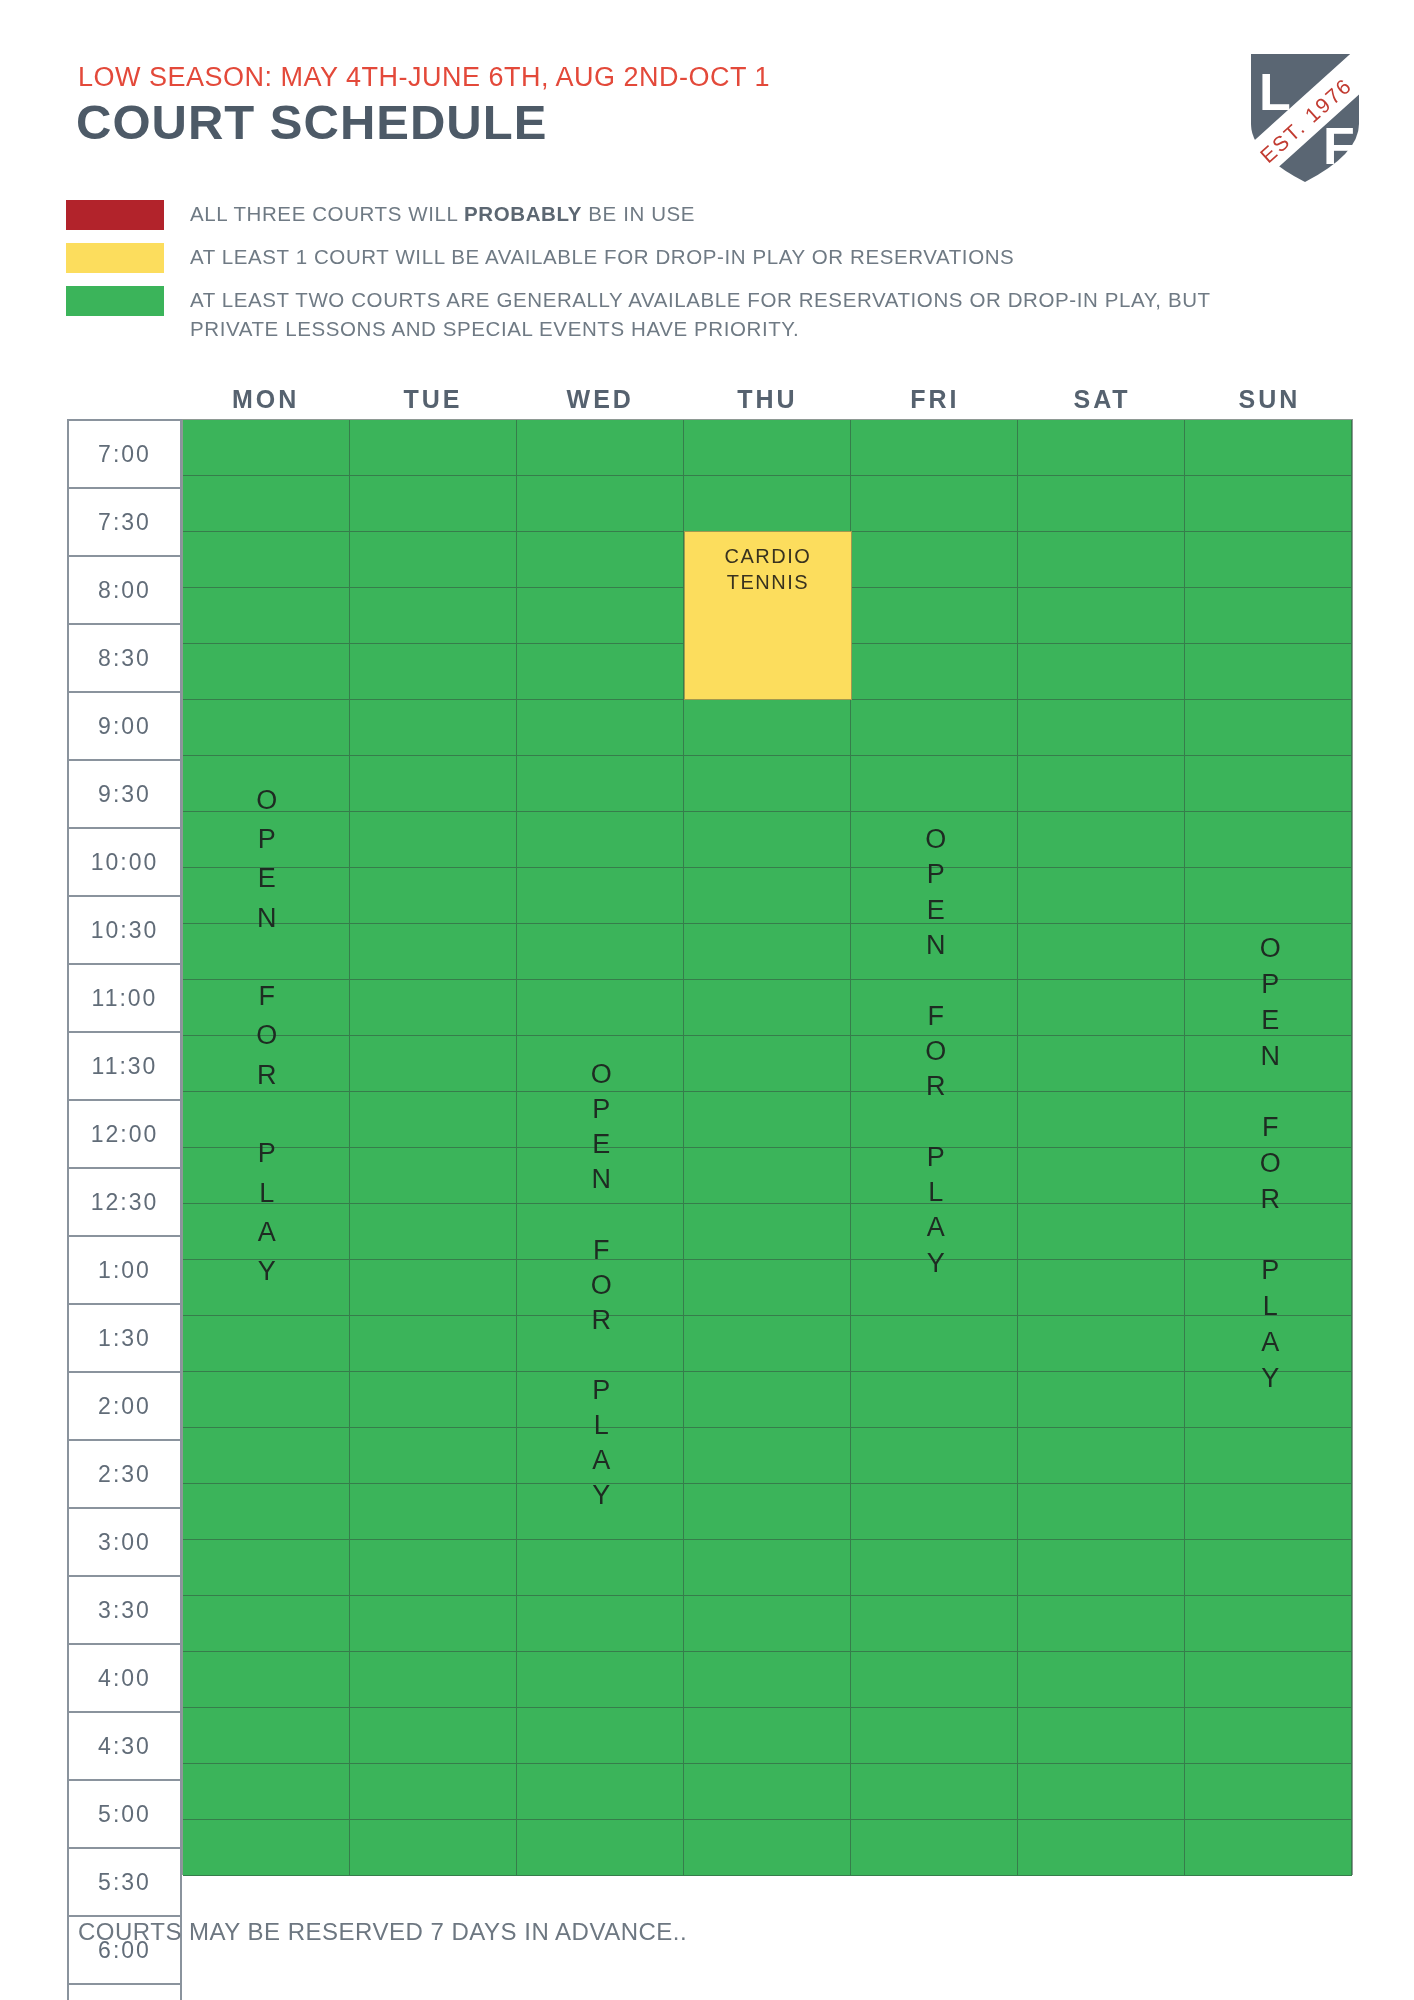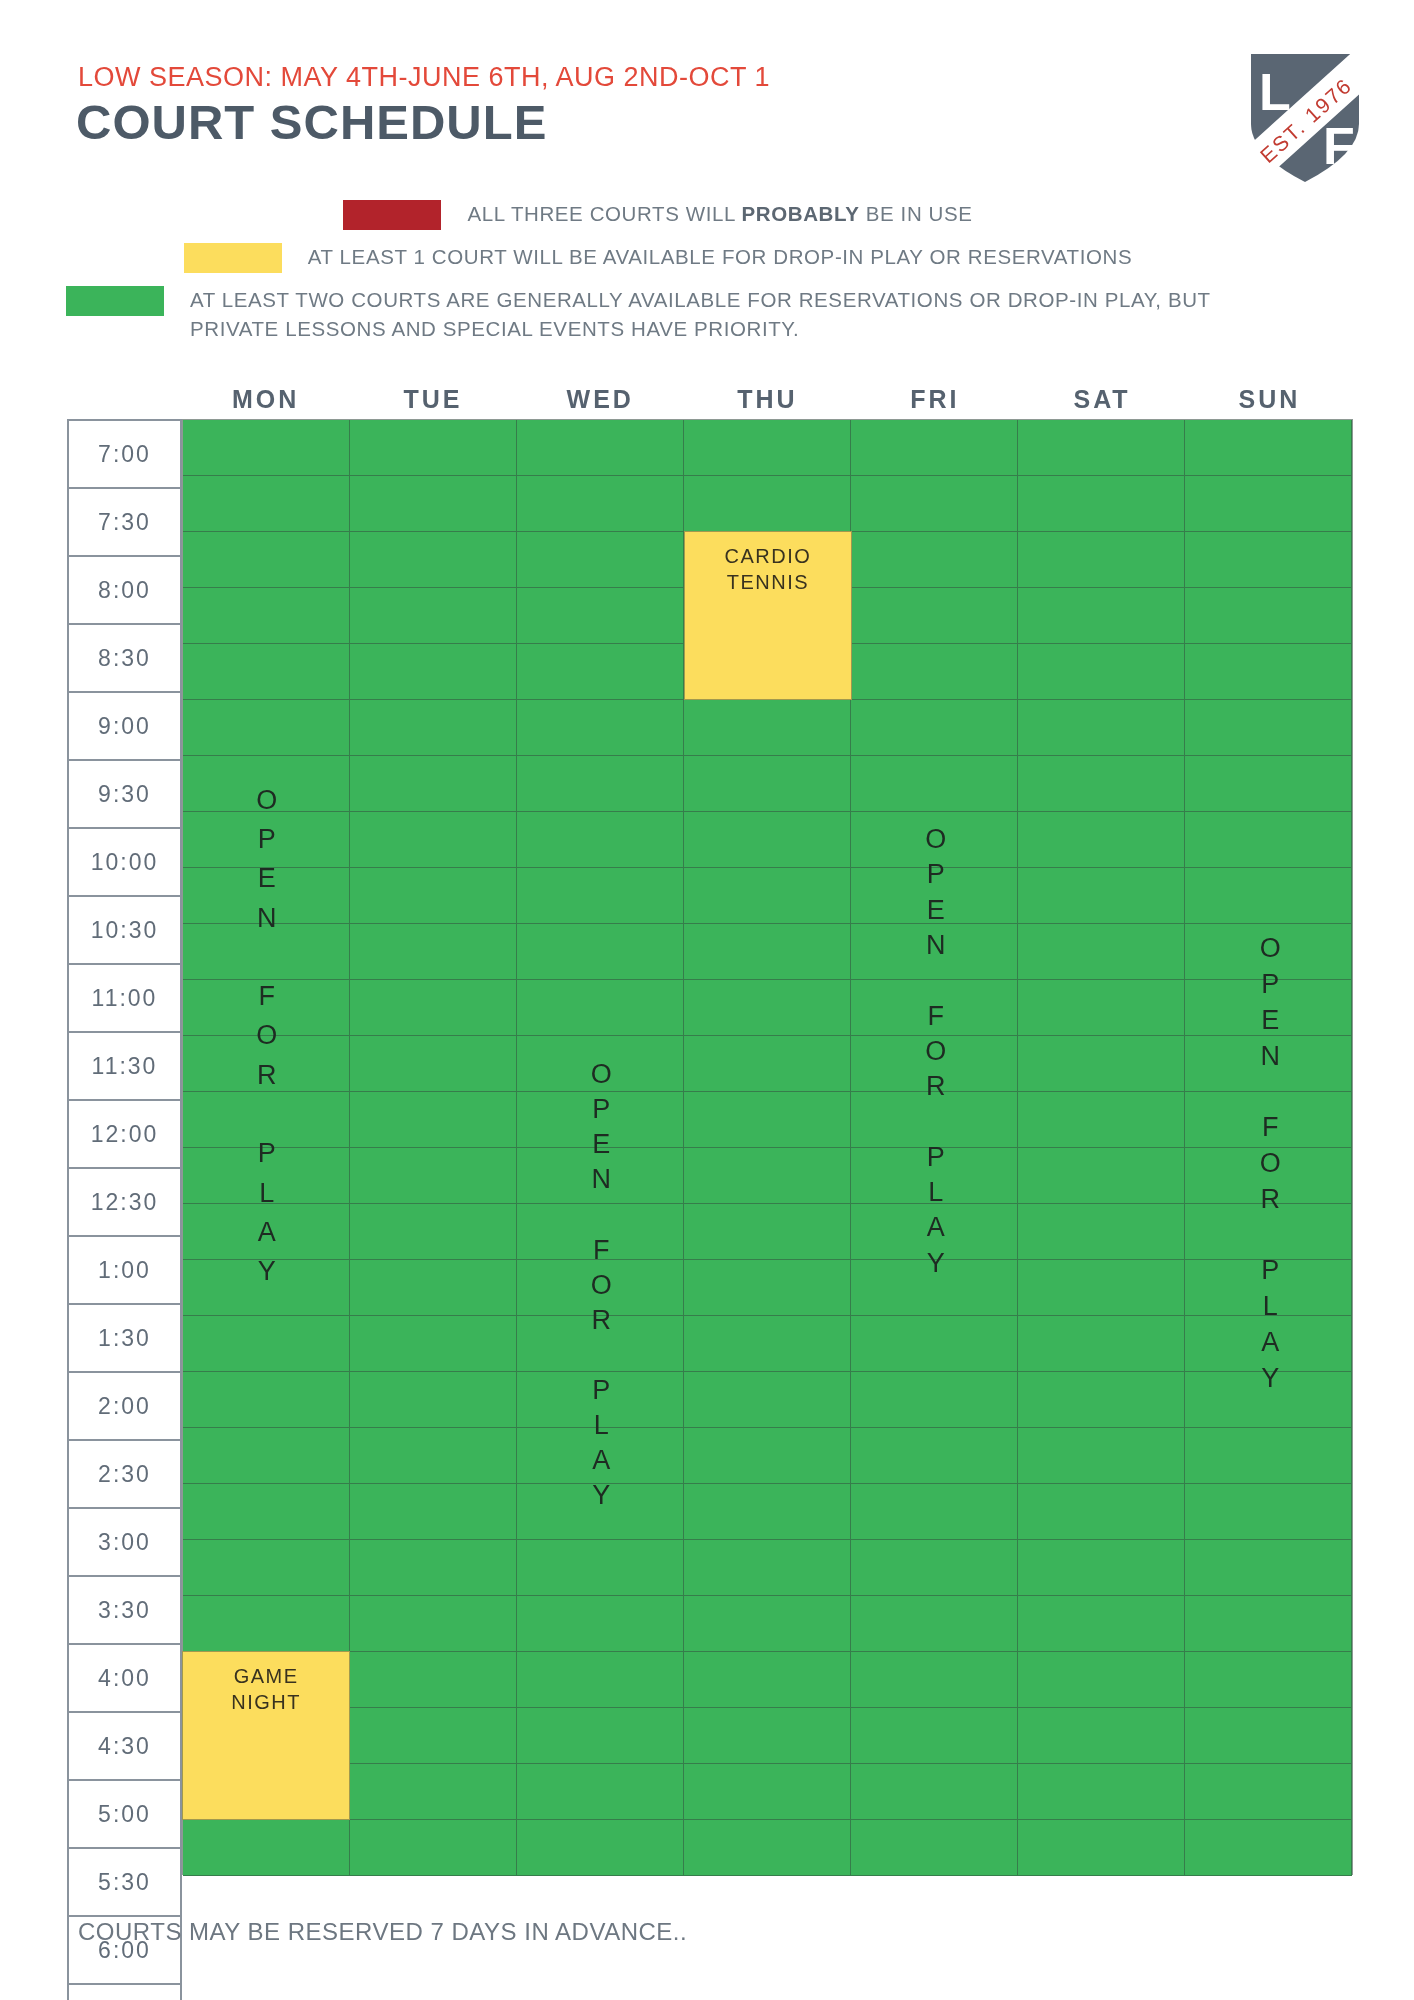--- a/index.html
+++ b/index.html
@@ -14,21 +14,21 @@
     position:absolute;left:78px;top:62px;
     font-size:27px;font-weight:normal;color:#e3493a;letter-spacing:.5px;
   }
   .title{
     position:absolute;left:76px;top:94px;margin:0;
     font-size:49px;font-weight:bold;color:#4d5a67;letter-spacing:1px;
   }
   .logo{position:absolute;left:1241px;top:48px;width:128px;height:146px;}
   
   .legend{position:absolute;left:66px;top:199px;}
-  .legend-row{display:flex;align-items:flex-start;margin-bottom:12px;justify-content:center;}
+  .legend-row{display:flex;align-items:flex-start;margin-bottom:12px;}
   .legend-swatch{width:98px;height:30px;flex:0 0 98px;margin-top:1px;}
   .legend-text{
     margin-left:26px;max-width:1060px;
     font-size:20.5px;color:#6f7a84;letter-spacing:.6px;line-height:29px;
   }
   .legend-text b{color:#5c6772;}
   
   .day-headers{
     position:absolute;left:182px;top:385px;width:1171px;height:30px;
     display:grid;grid-template-columns:repeat(7,1fr);
@@ -335,24 +335,20 @@
         <div class="cell" style="background: rgb(59, 180, 90);"></div>
         <div class="cell" style="background: rgb(59, 180, 90);"></div>
         <div class="cell" style="background: rgb(59, 180, 90);"></div>
         <div class="cell" style="background: rgb(59, 180, 90);"></div>
         <div class="cell" style="background: rgb(59, 180, 90);"></div>
       </div>
   <div class="event" style="left: 500.857px; top: 111px; width: 168.286px; height: 169px; background: rgb(252, 221, 93);">
         <div>CARDIO</div>
         <div>TENNIS</div>
       </div>
-      <div class="event" style="left: -1px; top: 1231px; width: 168.286px; height: 169px; background: rgb(252, 221, 93);">
-        <div>GAME</div>
-        <div>NIGHT</div>
-      </div>
       <div class="open-play" style="left: 0px; width: 167.286px; top: 366.8px; height: 498.4px;">
         <span>O</span>
         <span>P</span>
         <span>E</span>
         <span>N</span>
         <span>&nbsp;</span>
         <span>F</span>
         <span>O</span>
         <span>R</span>
         <span>&nbsp;</span>

